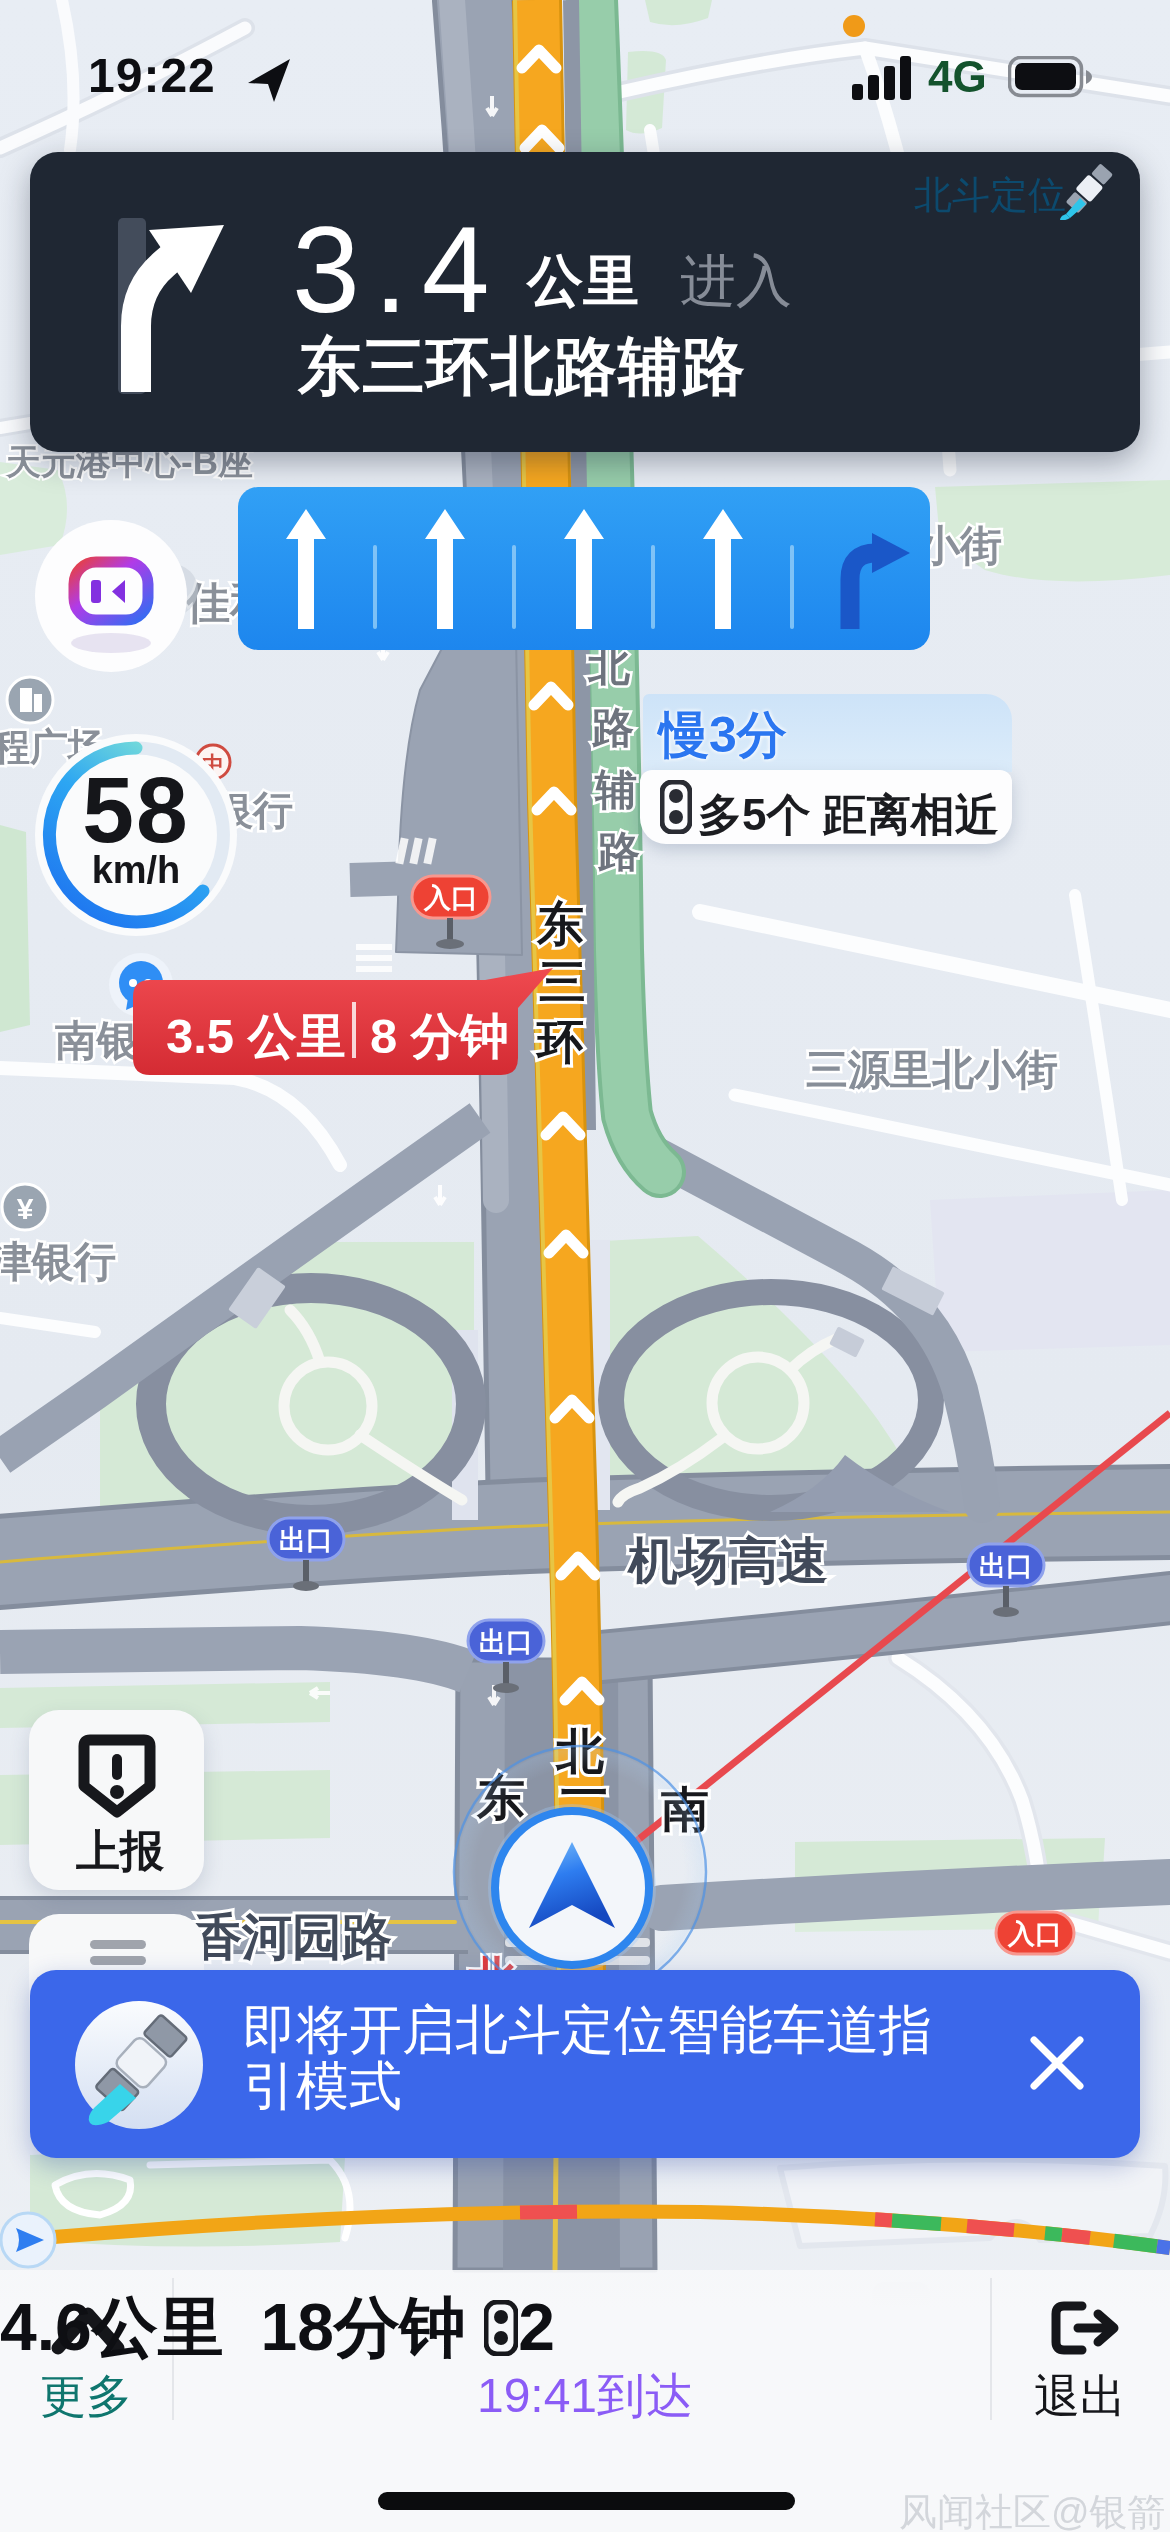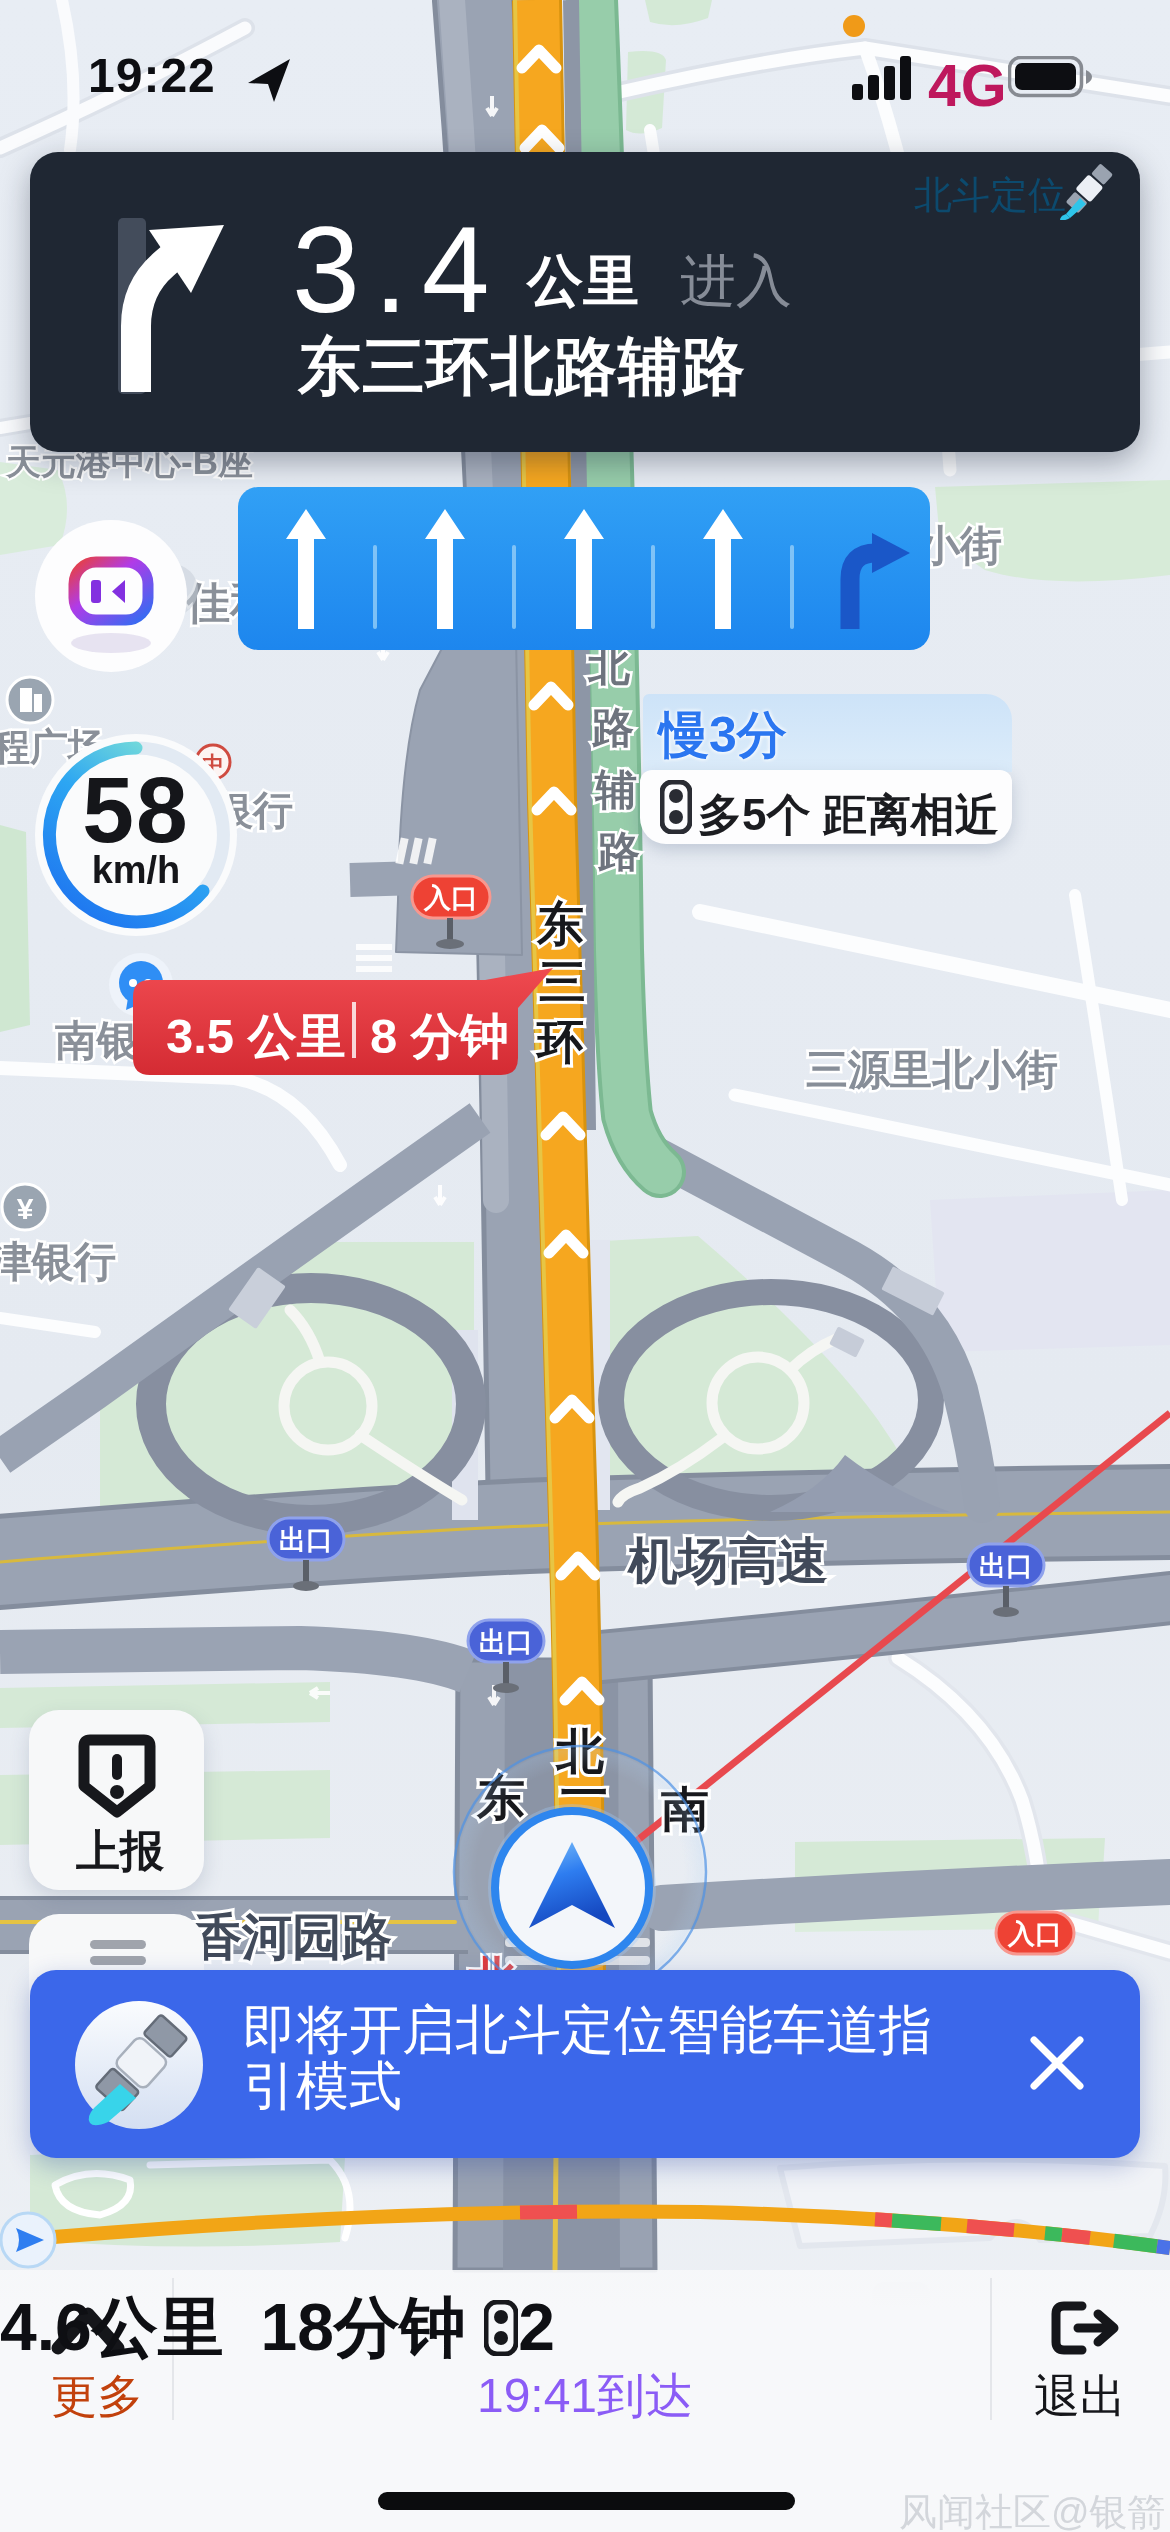--- a/index.html
+++ b/index.html
@@ -329,21 +329,21 @@
 
 <svg class="abs" style="left:852px;top:56px" width="70" height="44" viewBox="0 0 70 44">
       <g fill="#0d0e12">
         <rect x="0" y="28" width="11" height="16" rx="3"></rect>
         <rect x="16" y="19" width="11" height="25" rx="3"></rect>
         <rect x="32" y="10" width="11" height="34" rx="3"></rect>
         <rect x="48" y="0" width="11" height="44" rx="3"></rect>
       </g>
     </svg>
 
-<div class="abs" style="left:928px;top:52px;font-size:59px;font-weight:bold;color:#be185d">4G</div>
+<div class="abs" style="left:928px;top:52px;font-size:44px;font-weight:bold;color:#14532d">4G</div>
 
 <svg class="abs" style="left:1008px;top:56px" width="84" height="44" viewBox="0 0 84 44">
       <rect x="1.5" y="1.5" width="72" height="38" rx="11" fill="none" stroke="#878b92" stroke-width="3.5"></rect>
       <rect x="7" y="7" width="61" height="27" rx="7" fill="#0d0e12"></rect>
       <path d="M78,14 Q84,17 84,21 Q84,25 78,28 Z" fill="#878b92"></path>
     </svg>
 
 <div class="abs" style="left:30px;top:152px;width:1110px;height:300px;background:#1f2733;border-radius:28px;box-shadow:0 10px 30px rgba(20,30,50,0.35)"></div>
 
 <div class="abs" style="left:118px;top:218px;width:28px;height:176px;background:#434c5b;border-radius:5px"></div>
@@ -525,21 +525,21 @@
 <div class="abs" style="left:0;top:2270px;width:1170px;height:262px;background:linear-gradient(180deg,rgba(247,248,250,0.92),#f7f8fa 40px)"></div>
 
 <div class="abs" style="left:172px;top:2278px;width:2px;height:142px;background:#e4e6ea"></div>
 
 <div class="abs" style="left:990px;top:2278px;width:2px;height:142px;background:#e4e6ea"></div>
 
 <svg class="abs" style="left:48px;top:2300px" width="80" height="56" viewBox="0 0 80 56">
       <path d="M10,48 L40,14 L70,48" stroke="#15161a" stroke-width="13" fill="none" stroke-linecap="round" stroke-linejoin="round"></path>
     </svg>
 
-<div class="abs" style="left:51px;top:2366px;font-size:46px;color:#c2410c">更多</div>
+<div class="abs" style="left:40px;top:2366px;font-size:46px;color:#0f766e">更多</div>
 
 <div class="abs" style="left:0;top:2283px;width:1170px;font-size:66px;font-weight:bold;color:#0e0f13;letter-spacing:0px">4.6公里&nbsp; 18分钟 <svg width="34" height="56" viewBox="0 0 34 56" style="vertical-align:-6px">
         <rect x="2" y="2" width="30" height="52" rx="11" fill="none" stroke="#17181c" stroke-width="5"></rect>
         <circle cx="17" cy="17" r="7" fill="#17181c"></circle>
         <circle cx="17" cy="38" r="7" fill="#17181c"></circle>
       </svg>2</div>
 
 <div class="abs" style="left:0;top:2364px;width:1170px;text-align:center;font-size:48px;color:#8b5cf6">19:41到达</div>
 
 <svg class="abs" style="left:1048px;top:2298px" width="74" height="60" viewBox="0 0 74 60">

